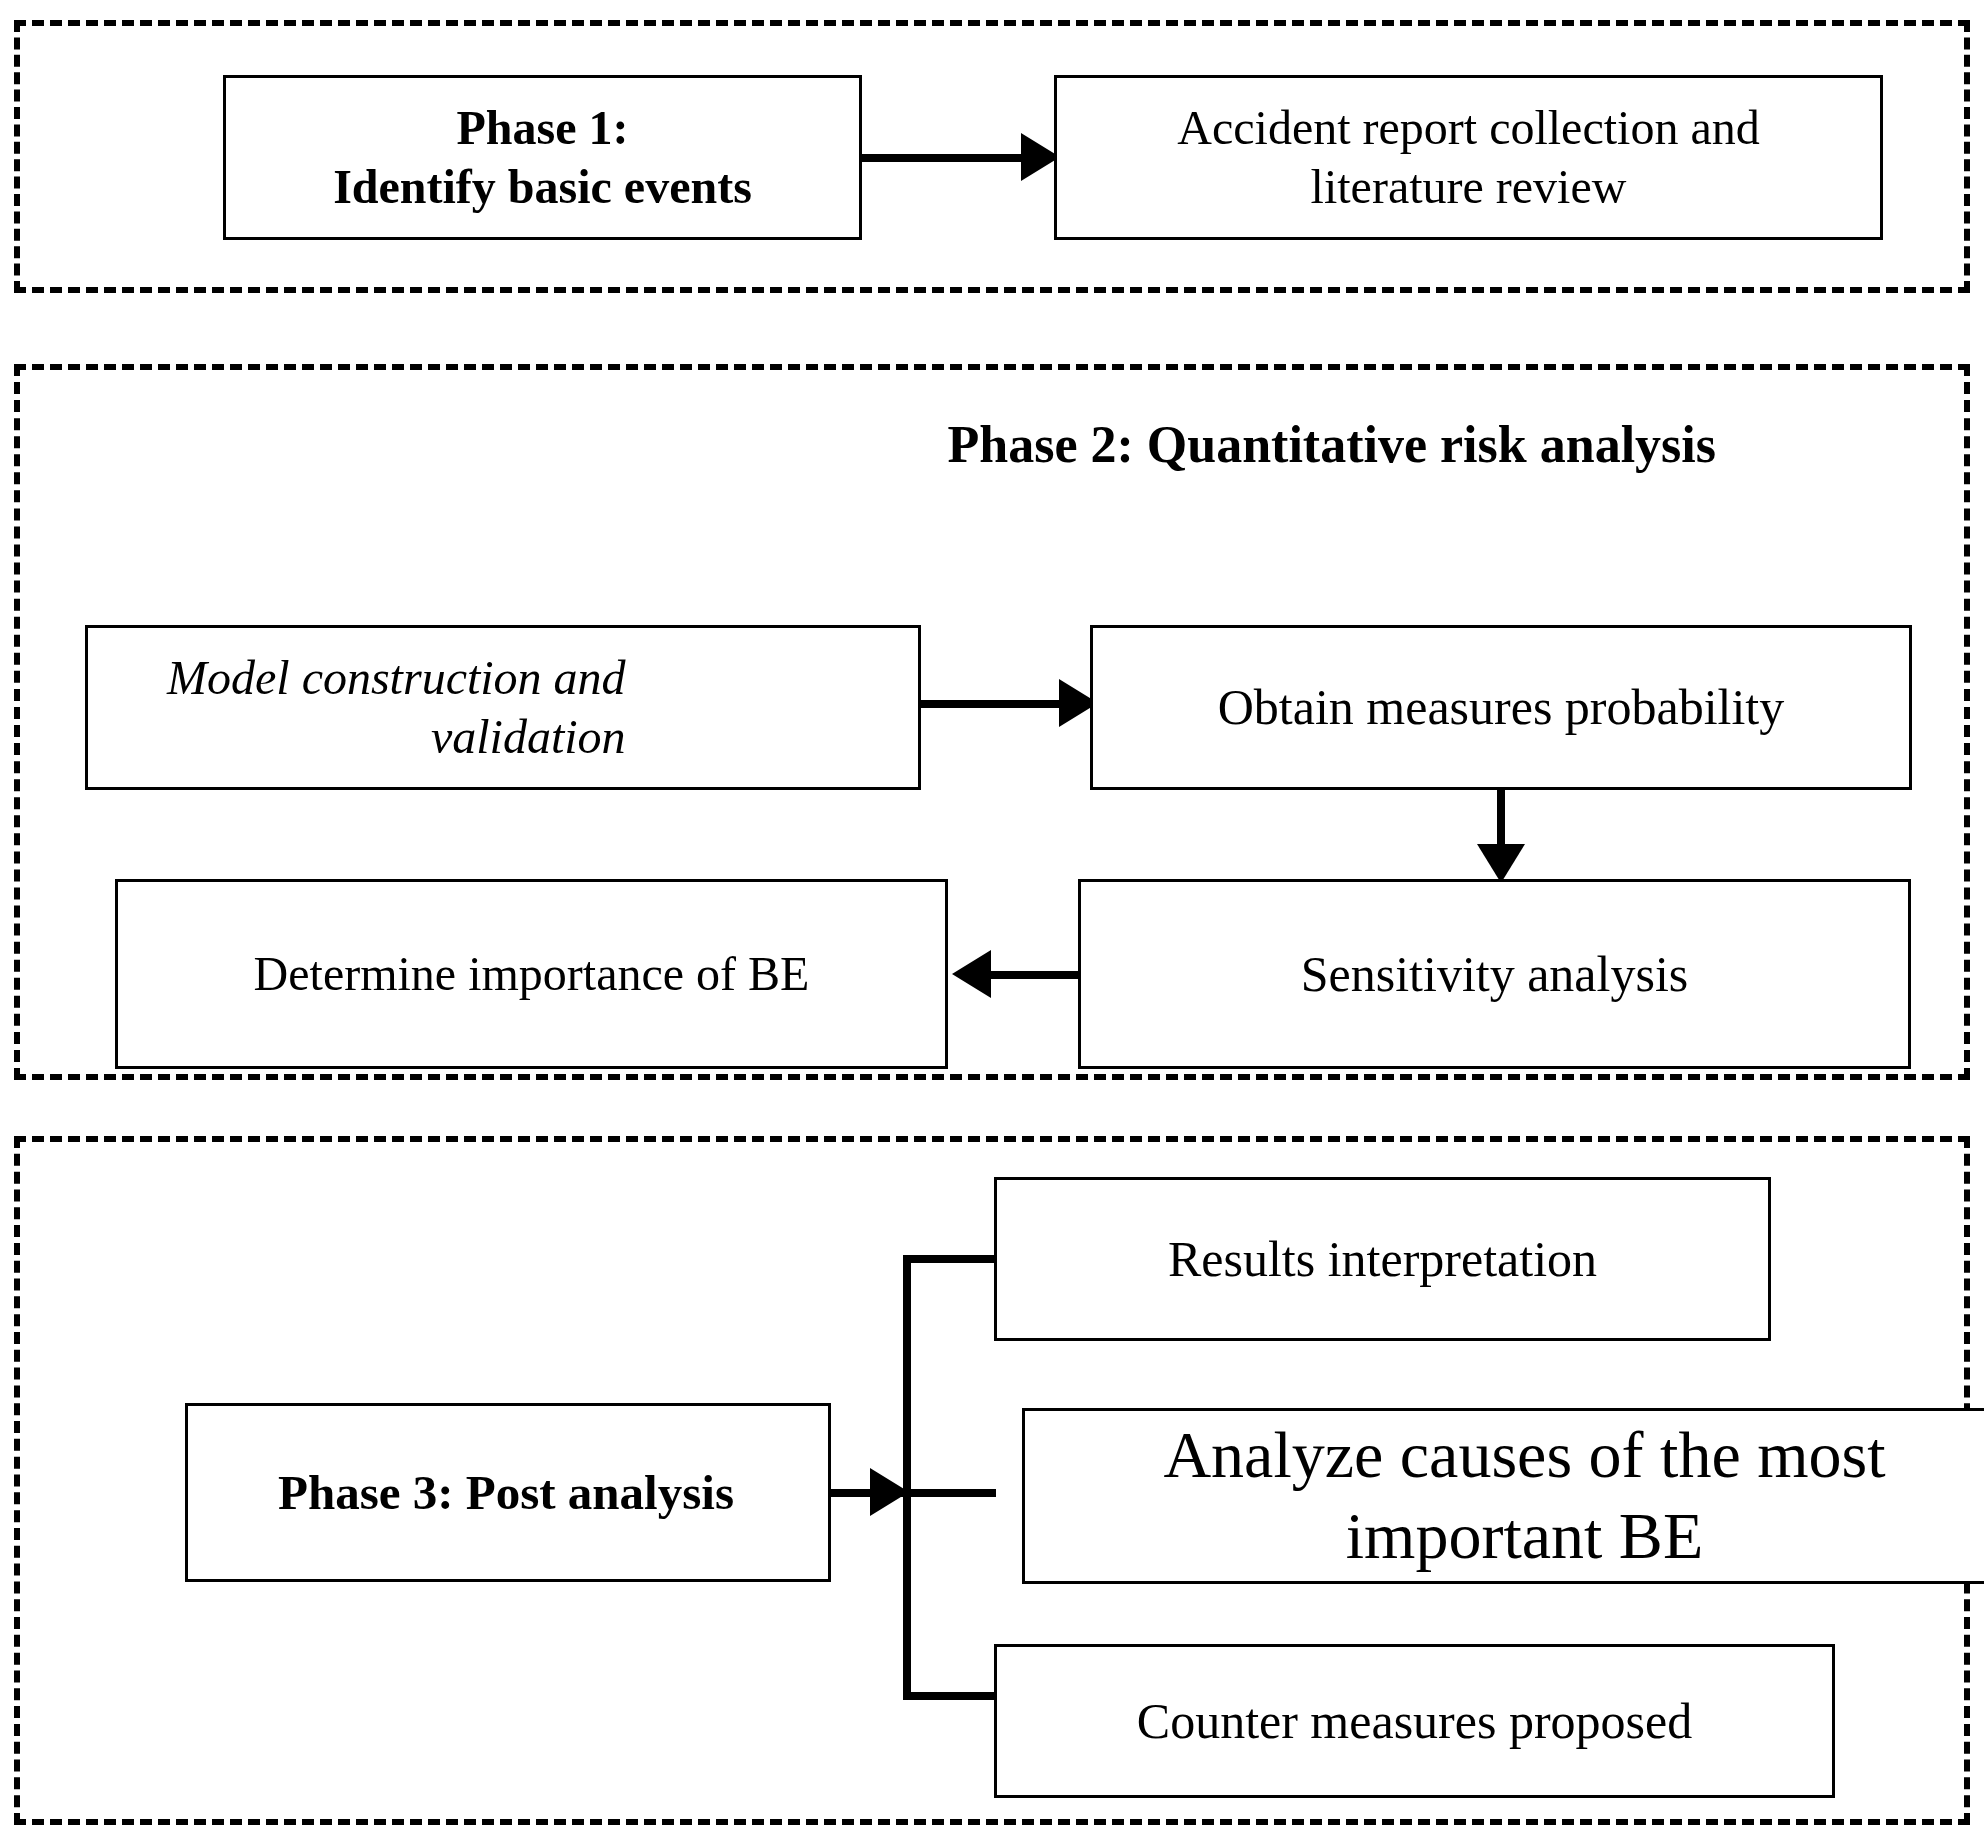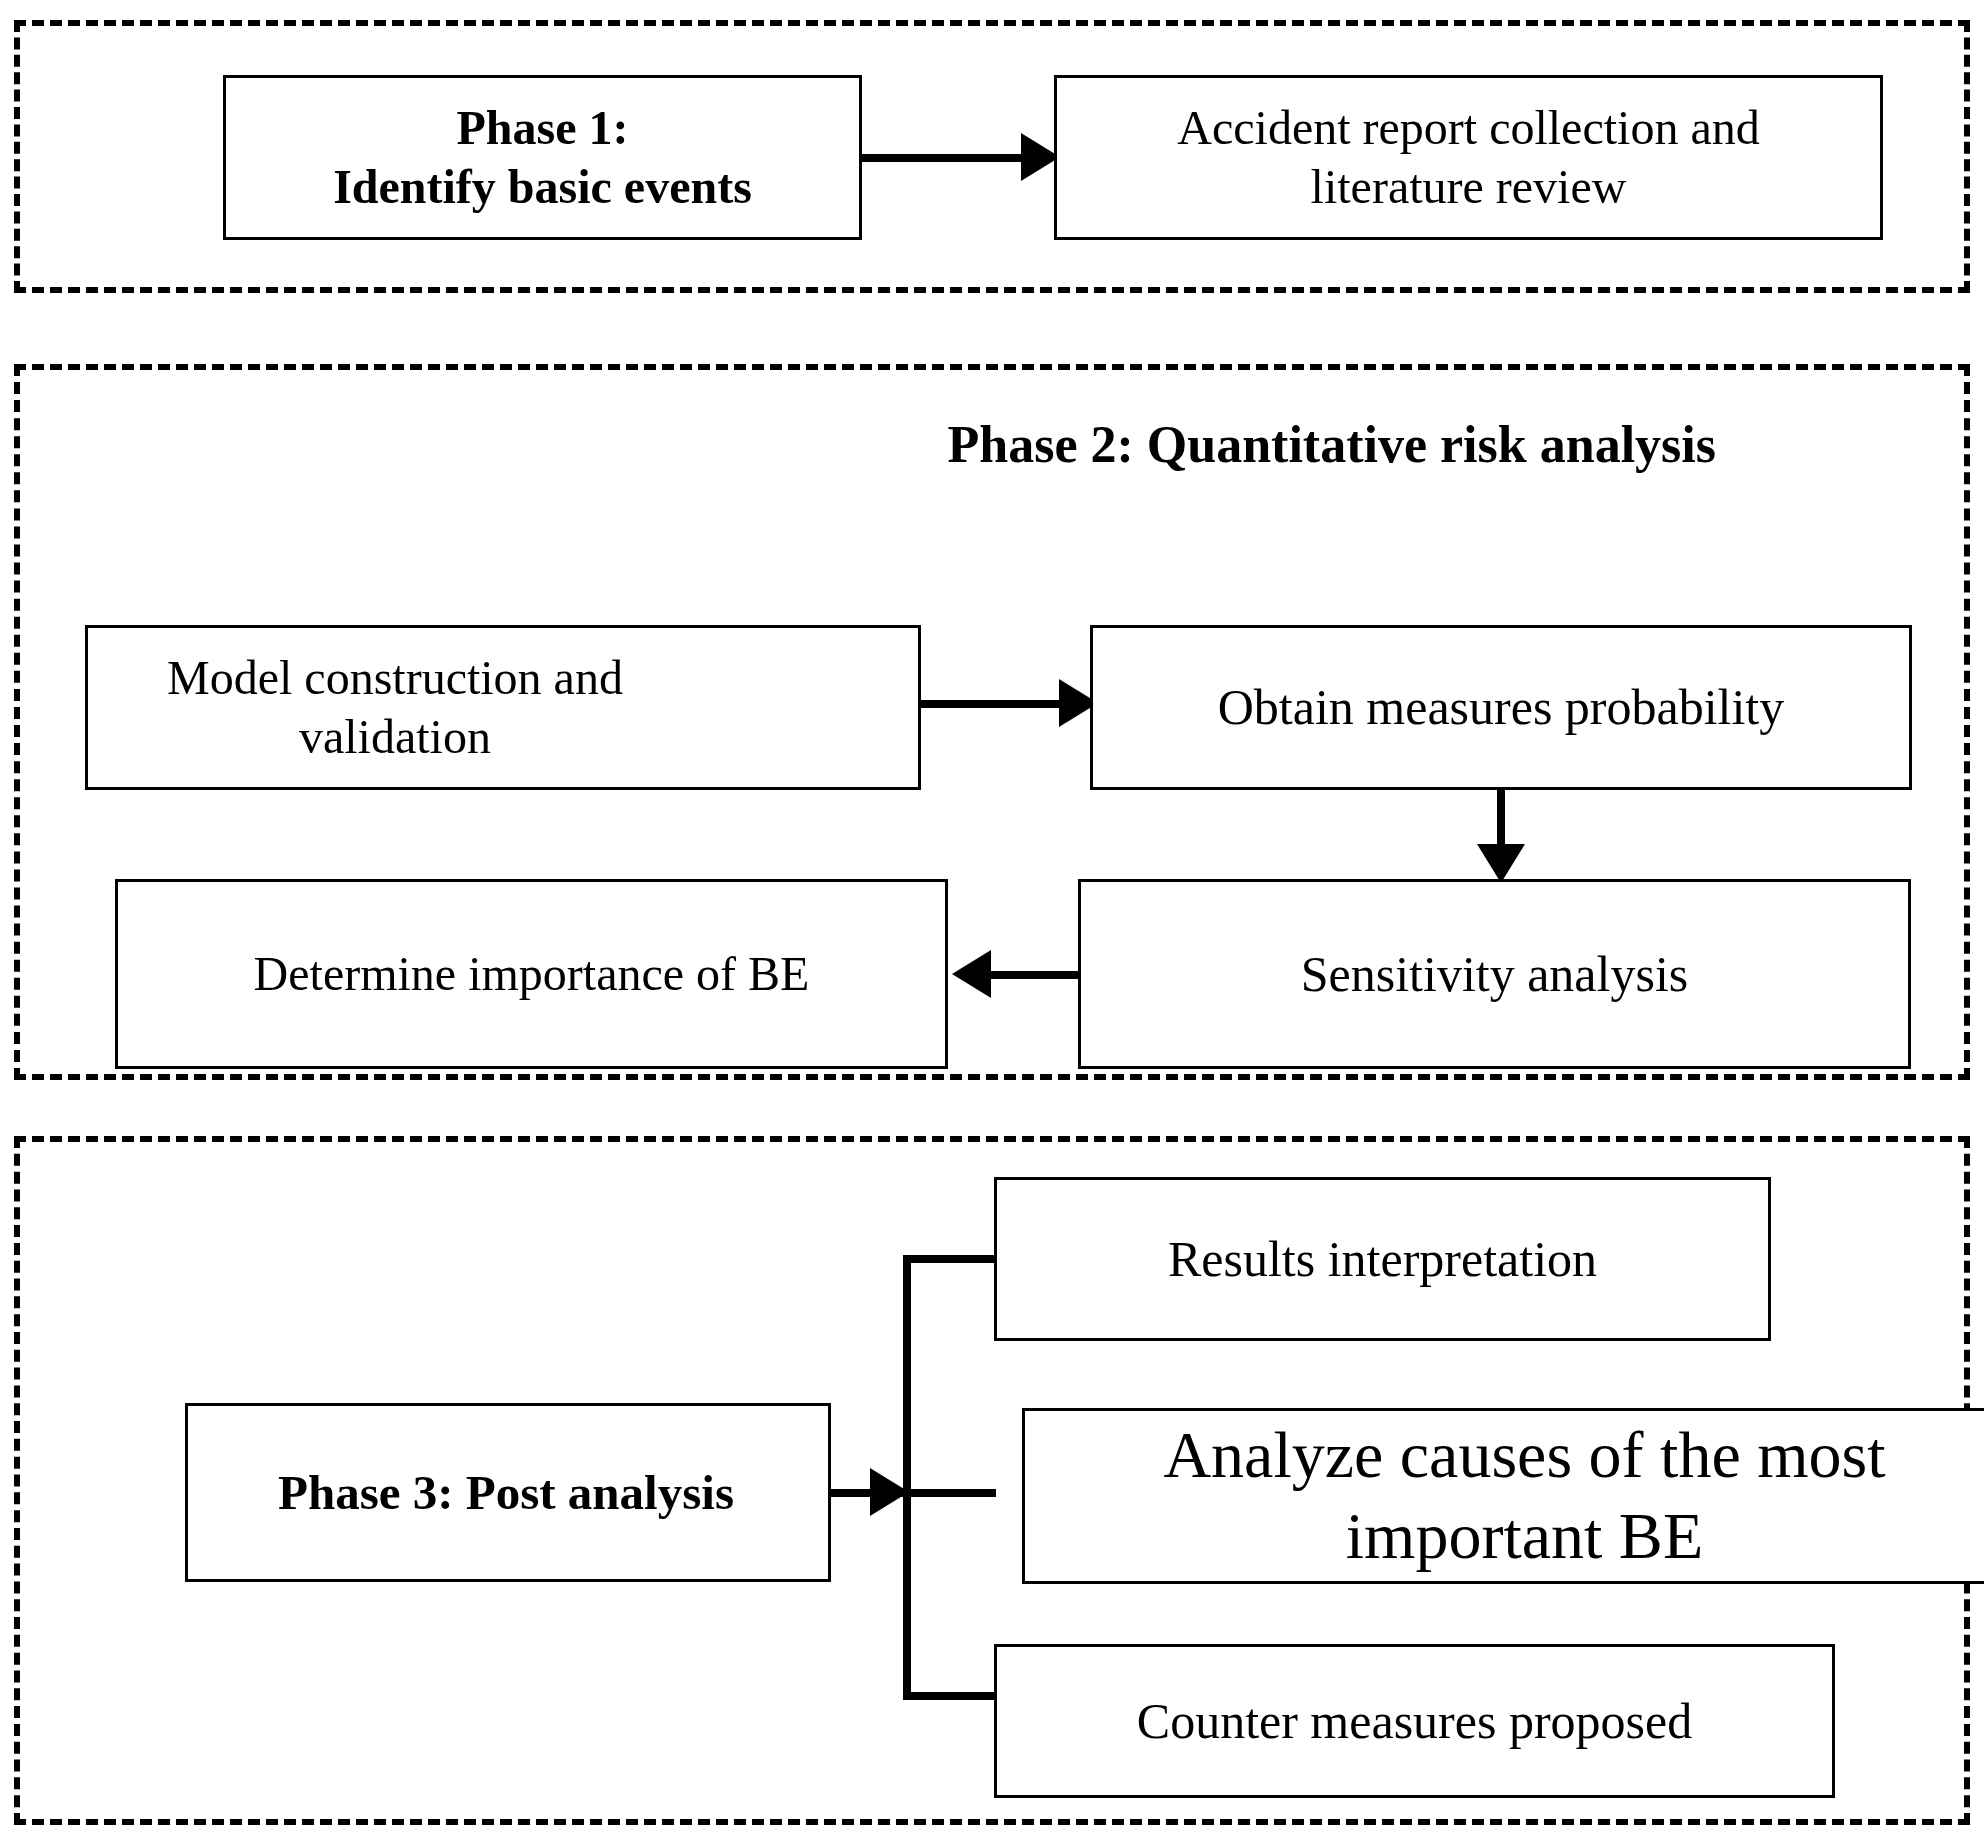--- a/index.html
+++ b/index.html
@@ -38,22 +38,23 @@
     align-items: center;
     justify-content: center;
     text-align: center;
     line-height: 1.22;
     padding: 0 13px;
     white-space: pre-line;
   }
   .node-box.bold { font-weight: bold; }
   .node-box.left-al {
     justify-content: flex-start;
-    text-align: center;
+    text-align: right;
     padding-left: 79px;
+    font-style: italic;
   }
 
   .phase-title {
     position: absolute;
     font-weight: bold;
     text-align: right;
     white-space: pre;
   }
 
   

